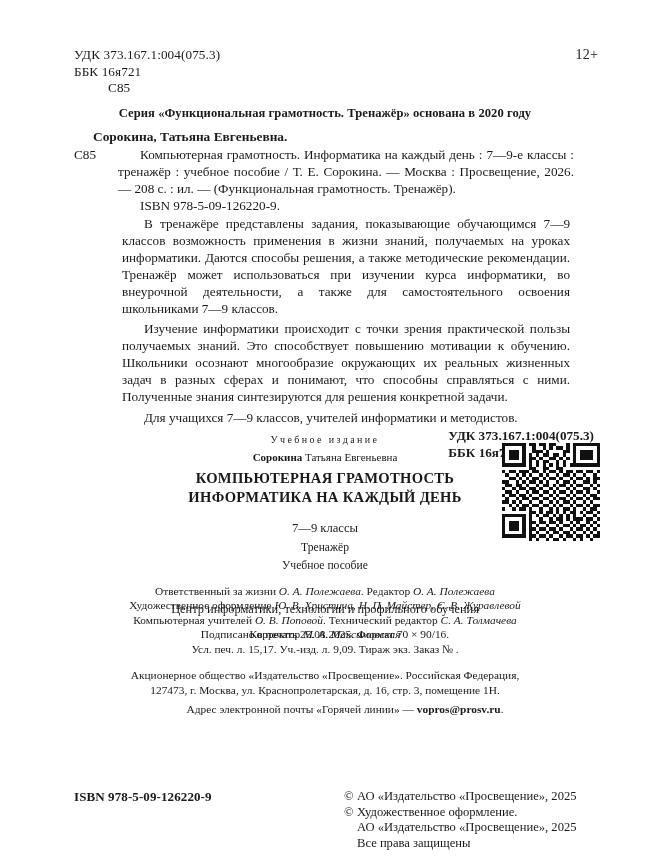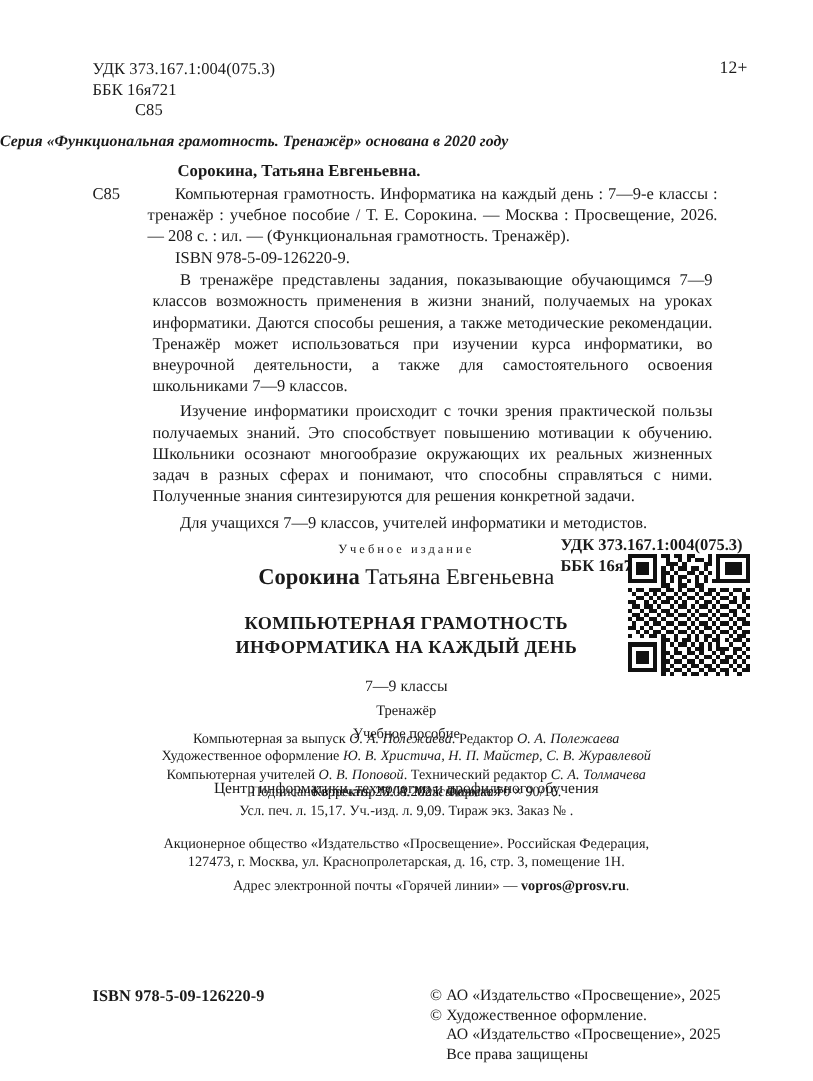--- a/index.html
+++ b/index.html
@@ -41,37 +41,37 @@
     font-size: 14px;
     letter-spacing: 0.2px;
   }
 
   
   .series-line {
     position: absolute;
     left: 0;
     right: 0;
     top: 106px;
-    font-style: italic;
+    text-align: center;
     font-weight: bold;
     font-size: 12.6px;
     letter-spacing: 0.05px;
   }
 
   
   .biblio {
     position: absolute;
     left: 74px;
     top: 128px;
     width: 500px;
   }
   .biblio .author {
     font-weight: bold;
     font-size: 13.4px;
-    margin-left: 68px;
+    margin-left: 19px;
     line-height: 17px;
   }
   .biblio .desc-wrap {
     position: relative;
     margin-top: 1px;
   }
   .biblio .shelfmark {
     position: absolute;
     left: 0;
     top: 0;
@@ -129,22 +129,22 @@
     right: 0;
     top: 434px;
     text-align: center;
   }
   .imprint .uch-izd {
     font-size: 10px;
     letter-spacing: 2.4px;
     margin-bottom: 6px;
   }
   .imprint .imprint-author {
-    font-size: 18px;
-    margin-bottom: 18px;
+    font-size: 11px;
+    margin-bottom: 6px;
   }
   .imprint .imprint-author b { font-weight: bold; }
   .imprint .title-main {
     font-weight: bold;
     font-size: 14.6px;
     line-height: 19px;
     letter-spacing: 0.3px;
     margin-bottom: 12px;
   }
   .imprint .grades {
@@ -733,21 +733,21 @@
       <div>КОМПЬЮТЕРНАЯ ГРАМОТНОСТЬ</div>
       <div>ИНФОРМАТИКА НА КАЖДЫЙ ДЕНЬ</div>
     </div>
     <div class="grades">7—9 классы</div>
     <div class="kind">Тренажёр</div>
     <div class="manual">Учебное пособие</div>
     <div class="center-name">Центр информатики, технологии и профильного обучения</div>
   </div>
 
   <div class="credits">
-    <div><span>Компьютерная за выпуск </span><i>О. А. Полежаева</i><span>. Редактор </span><i>О. А. Полежаева</i></div>
+    <div><span>Ответственный за жизни </span><i>О. А. Полежаева</i><span>. Редактор </span><i>О. А. Полежаева</i></div>
     <div><span>Художественное оформление </span><i>Ю. В. Христича, Н. П. Майстер, С. В. Журавлевой</i></div>
     <div><span>Компьютерная учителей </span><i>О. В. Поповой</i><span>. Технический редактор </span><i>С. А. Толмачева</i></div>
     <div><span>Корректор </span><i>М. А. Максимовская</i></div>
   </div>
 
   <div class="print-data">
     <div>Подписано в печать 25.08.2025. Формат 70 × 90/16.</div>
     <div>Усл. печ. л. 15,17. Уч.-изд. л. 9,09. Тираж          экз.  Заказ №        .</div>
   </div>
 

